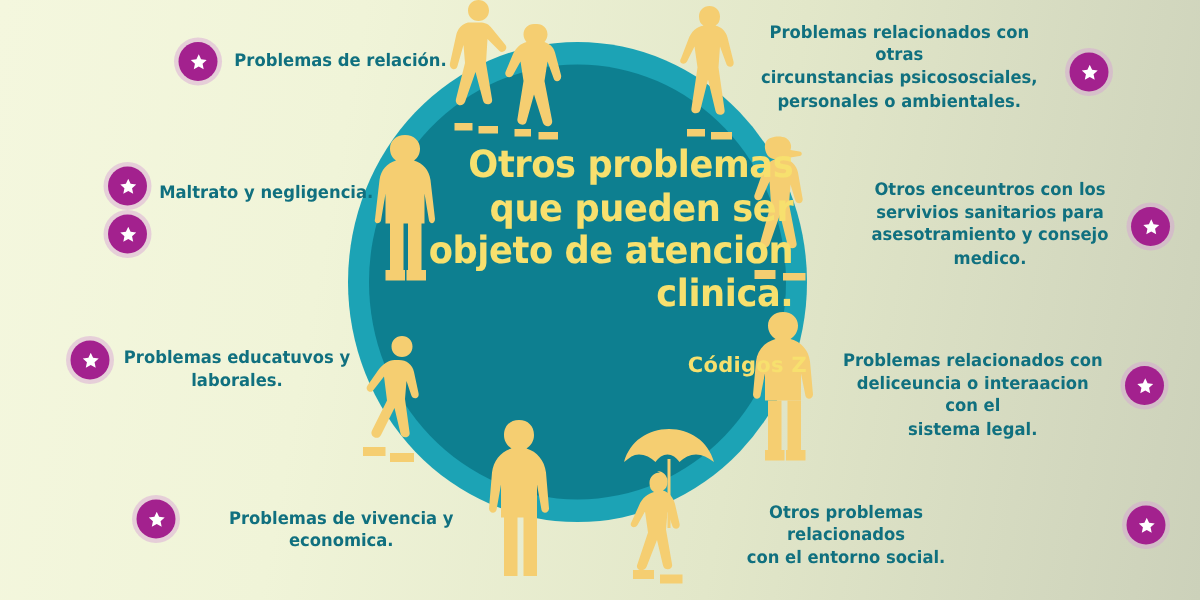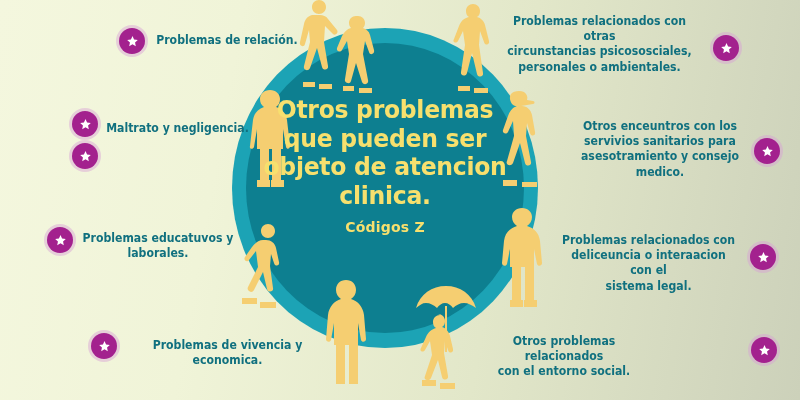--- a/index.html
+++ b/index.html
@@ -43,35 +43,35 @@
     border-radius: 50%;
     background: #0D7F90;
   }
 
   
   .center-text {
     position: absolute;
     left: 232px;
     top: 96px;
     width: 306px;
-    text-align: center;
+    text-align: right;
     z-index: 6;
     pointer-events: none;
   }
   .center-title {
     font-family: "DejaVu Sans", sans-serif;
     font-weight: bold;
     font-size: 25px;
     line-height: 1.14;
     color: #F7E06E;
     letter-spacing: -0.3px;
     transform: scaleX(0.94);
   }
   .center-sub {
-    margin-top: 9px;
+    margin-top: 26px;
     font-family: "DejaVu Sans", sans-serif;
     font-weight: bold;
     font-size: 14px;
     color: #F7E06E;
     letter-spacing: 0.2px;
   }
 
   
   .figure {
     position: absolute;

